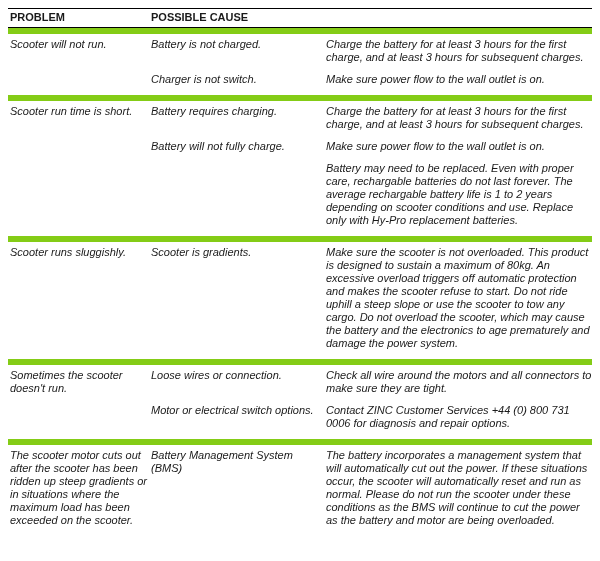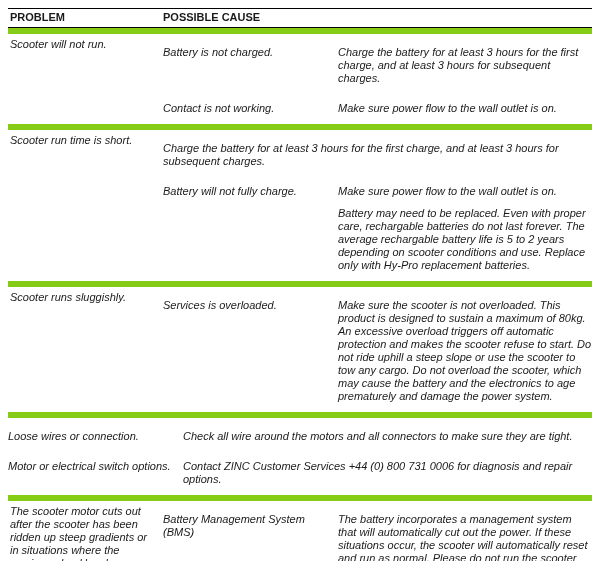--- a/index.html
+++ b/index.html
@@ -29,41 +29,40 @@
   }
   .section {
     display: flex;
     border-top: 6px solid #84cc16;
     padding: 4px 0 9px 0;
     font-style: italic;
   }
   .hdr-row .col-problem, .col-problem {
     width: 141px;
     padding-left: 2px;
-    padding-right: 12px;
+    padding-right: 0;
     box-sizing: content-box;
     flex: none;
   }
   .hdr-row .col-cause, .col-cause {
     width: 163px;
     padding-right: 12px;
     flex: none;
   }
   .hdr-row .col-solution, .col-solution {
     flex: 1;
   }
   .entries {
     flex: 1;
     display: flex;
     flex-direction: column;
     gap: 9px;
   }
   .entry {
     display: flex;
-    margin-top: 8px;
   }
   .col-solution p {
     margin: 0 0 9px 0;
   }
   .col-solution p:last-child {
     margin-bottom: 0;
   }
 </style>
 </head>
 <body>
@@ -77,56 +76,58 @@
       <div class="section">
         <div class="col-problem">Scooter will not run.</div>
         <div class="entries">
           <div class="entry">
             <div class="col-cause">Battery is not charged.</div>
             <div class="col-solution">
               <p>Charge the battery for at least 3 hours for the first charge, and at least 3 hours for subsequent charges.</p>
             </div>
           </div>
           <div class="entry">
-            <div class="col-cause">Contact is not working.</div>
+            <div class="col-cause">Charger is not switch.</div>
             <div class="col-solution">
               <p>Make sure power flow to the wall outlet is on.</p>
             </div>
           </div>
         </div>
       </div>
       <div class="section">
         <div class="col-problem">Scooter run time is short.</div>
         <div class="entries">
           <div class="entry">
+            <div class="col-cause">Battery requires charging.</div>
             <div class="col-solution">
               <p>Charge the battery for at least 3 hours for the first charge, and at least 3 hours for subsequent charges.</p>
             </div>
           </div>
           <div class="entry">
             <div class="col-cause">Battery will not fully charge.</div>
             <div class="col-solution">
               <p>Make sure power flow to the wall outlet is on.</p>
-              <p>Battery may need to be replaced. Even with proper care, rechargable batteries do not last forever. The average rechargable battery life is 5 to 2 years depending on scooter conditions and use. Replace only with Hy-Pro replacement batteries.</p>
+              <p>Battery may need to be replaced. Even with proper care, rechargable batteries do not last forever. The average rechargable battery life is 1 to 2 years depending on scooter conditions and use. Replace only with Hy-Pro replacement batteries.</p>
             </div>
           </div>
         </div>
       </div>
       <div class="section">
         <div class="col-problem">Scooter runs sluggishly.</div>
         <div class="entries">
           <div class="entry">
-            <div class="col-cause">Services is overloaded.</div>
+            <div class="col-cause">Scooter is gradients.</div>
             <div class="col-solution">
               <p>Make sure the scooter is not overloaded. This product is designed to sustain a maximum of 80kg. An excessive overload triggers off automatic protection and makes the scooter refuse to start. Do not ride uphill a steep slope or use the scooter to tow any cargo. Do not overload the scooter, which may cause the battery and the electronics to age prematurely and damage the power system.</p>
             </div>
           </div>
         </div>
       </div>
       <div class="section">
+        <div class="col-problem">Sometimes the scooter doesn't run.</div>
         <div class="entries">
           <div class="entry">
             <div class="col-cause">Loose wires or connection.</div>
             <div class="col-solution">
               <p>Check all wire around the motors and all connectors to make sure they are tight.</p>
             </div>
           </div>
           <div class="entry">
             <div class="col-cause">Motor or electrical switch options.</div>
             <div class="col-solution">

